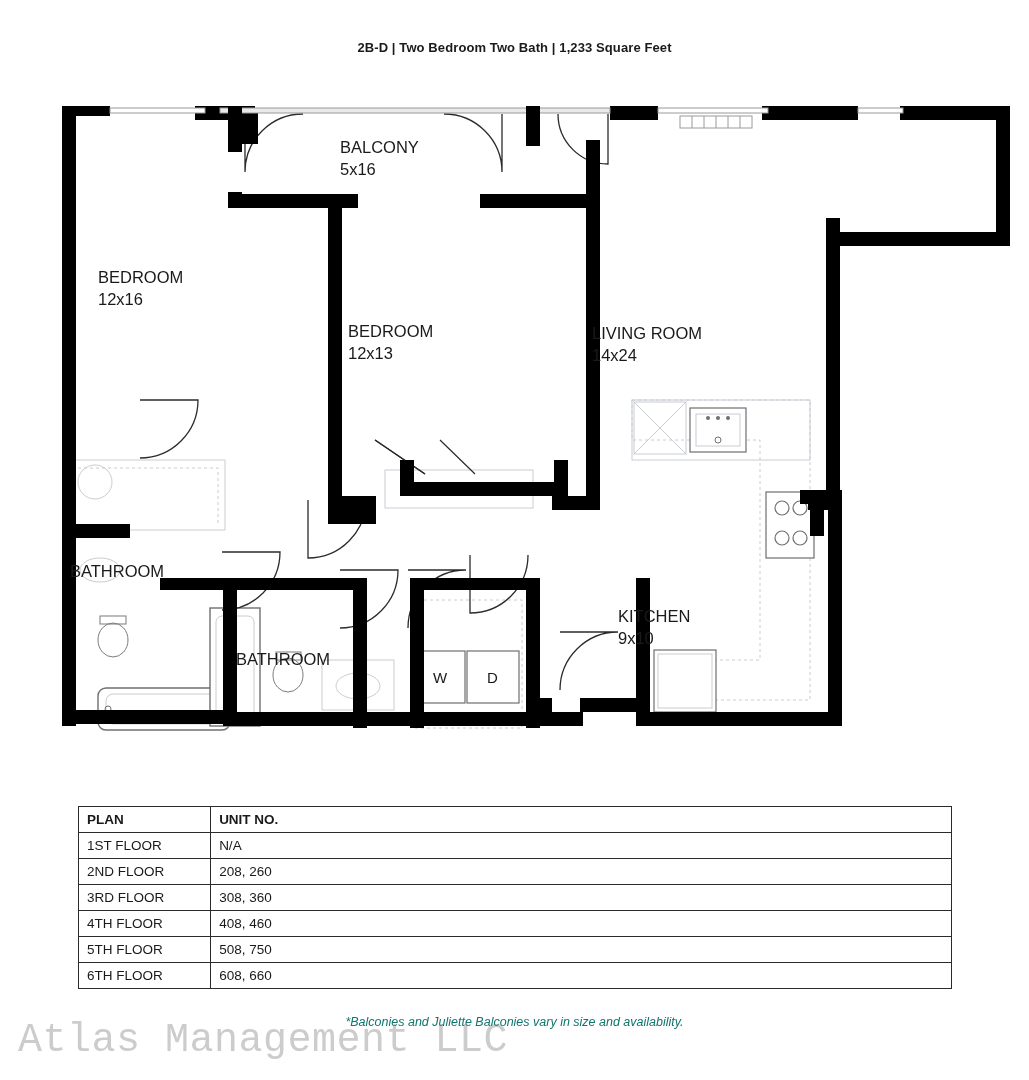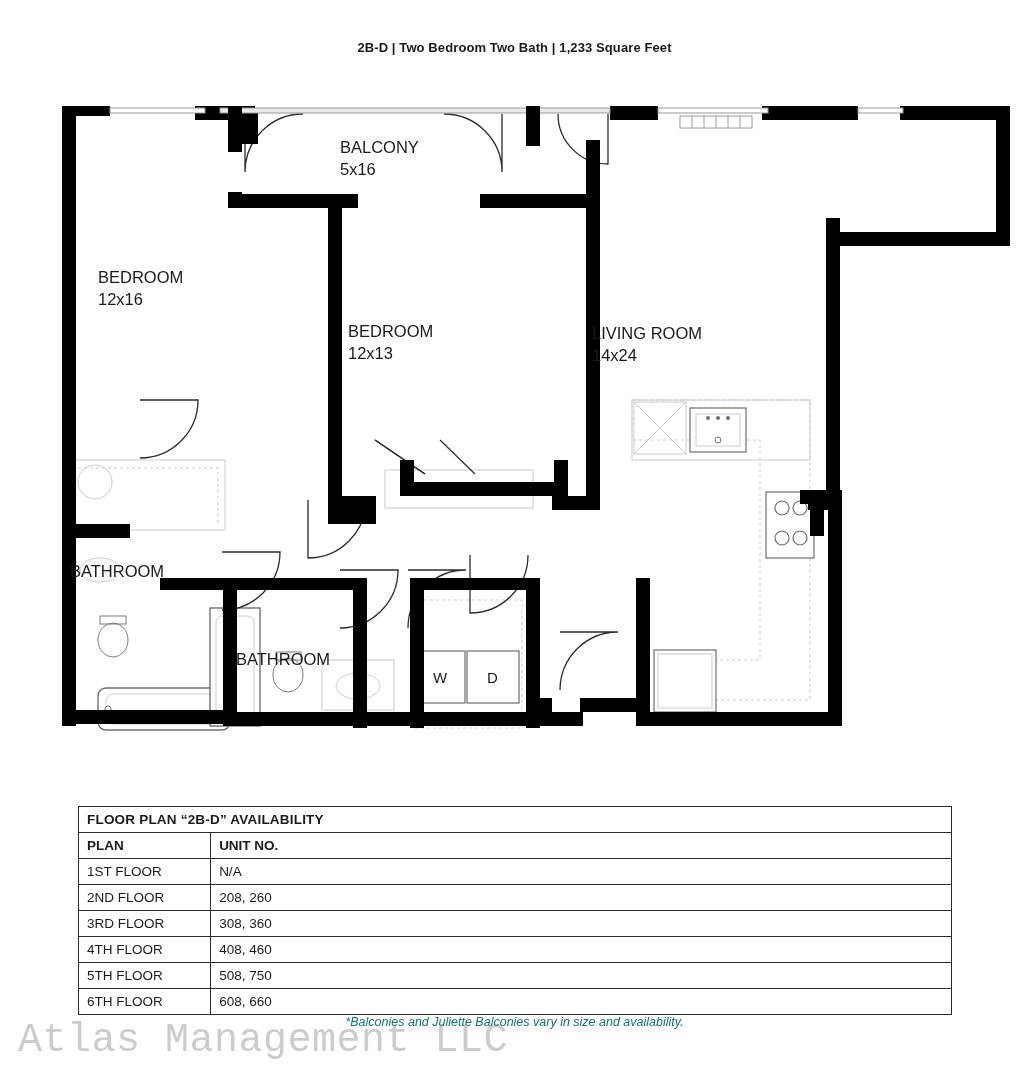--- a/index.html
+++ b/index.html
@@ -280,31 +280,32 @@
   </div>
 
   <div class="room-label" style="left: 30px; top: 460px; width: 200px;">
     <span class="nm">BATHROOM</span>
   </div>
 
   <div class="room-label" style="left: 196px; top: 548px; width: 200px;">
     <span class="nm">BATHROOM</span>
   </div>
 
+  <div class="room-label" style="left: 578px; top: 505px; width: 180px;">
+    <span class="nm">KITCHEN</span>
+    <span class="dm">9x10</span>
+  </div>
 
   <div class="appliance-letter" style="left: 393px; top: 569px;">W</div>
   <div class="appliance-letter" style="left: 447px; top: 569px;">D</div>
 </div>
 
 <table id="avail">
   <tbody>
     <tr>
-      <td class="title-cell" colspan="2">FLOOR PLAN “2B-D” AVAILABILITY</td>
-    </tr>
-    <tr>
       <td class="hdr c1">PLAN</td>
       <td class="hdr c2">UNIT NO.</td>
     </tr>
     <tr>
       <td class="c1">1ST FLOOR</td>
       <td class="c2">N/A</td>
     </tr>
     <tr>
       <td class="c1">2ND FLOOR</td>
       <td class="c2">208, 260</td>

